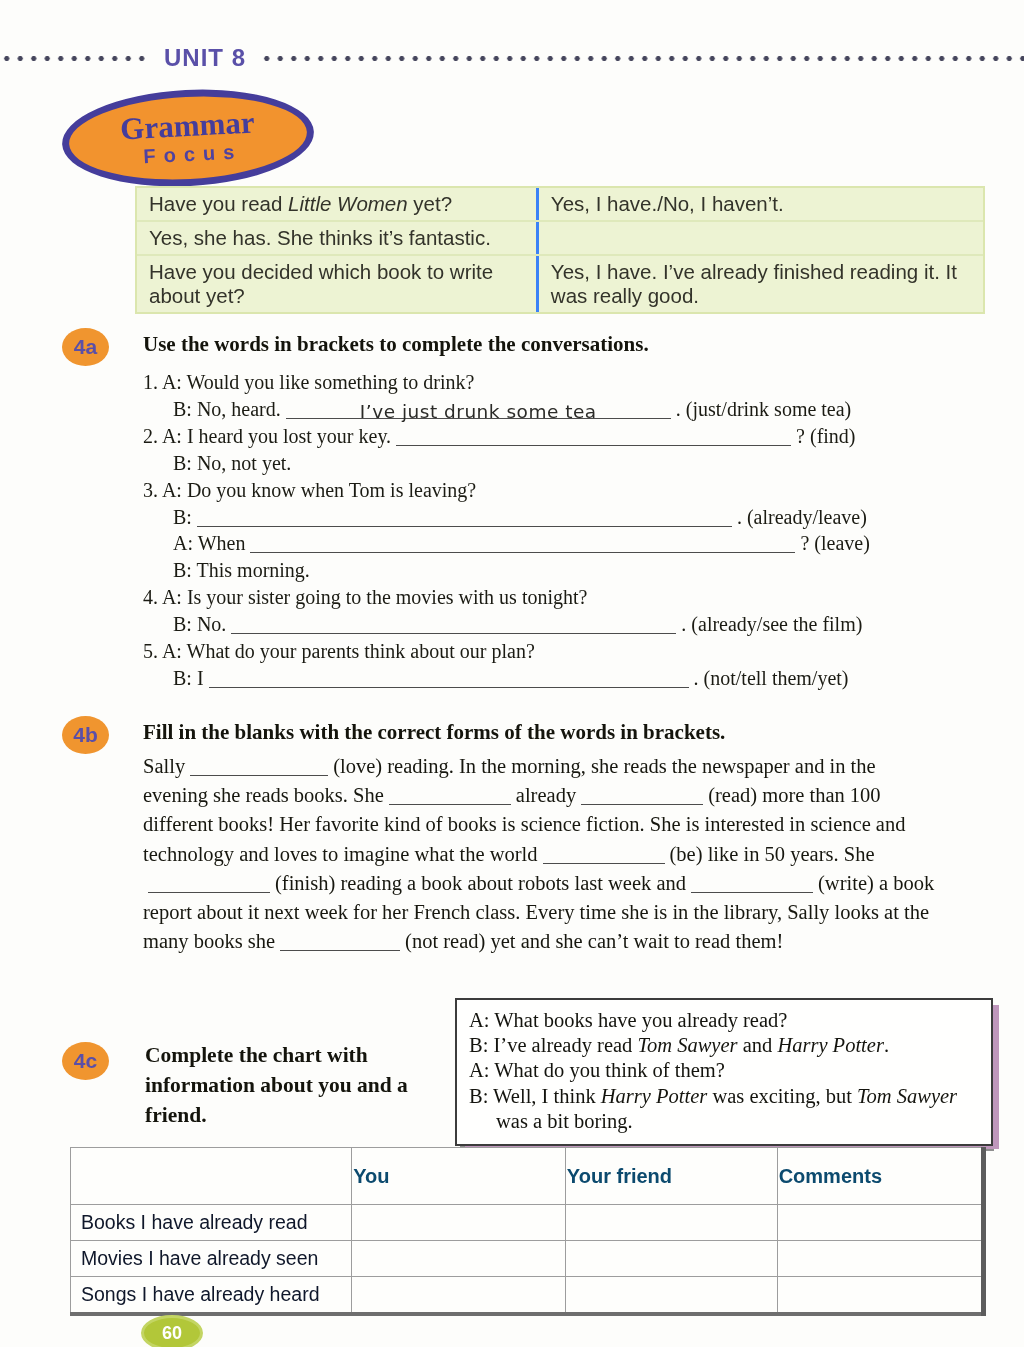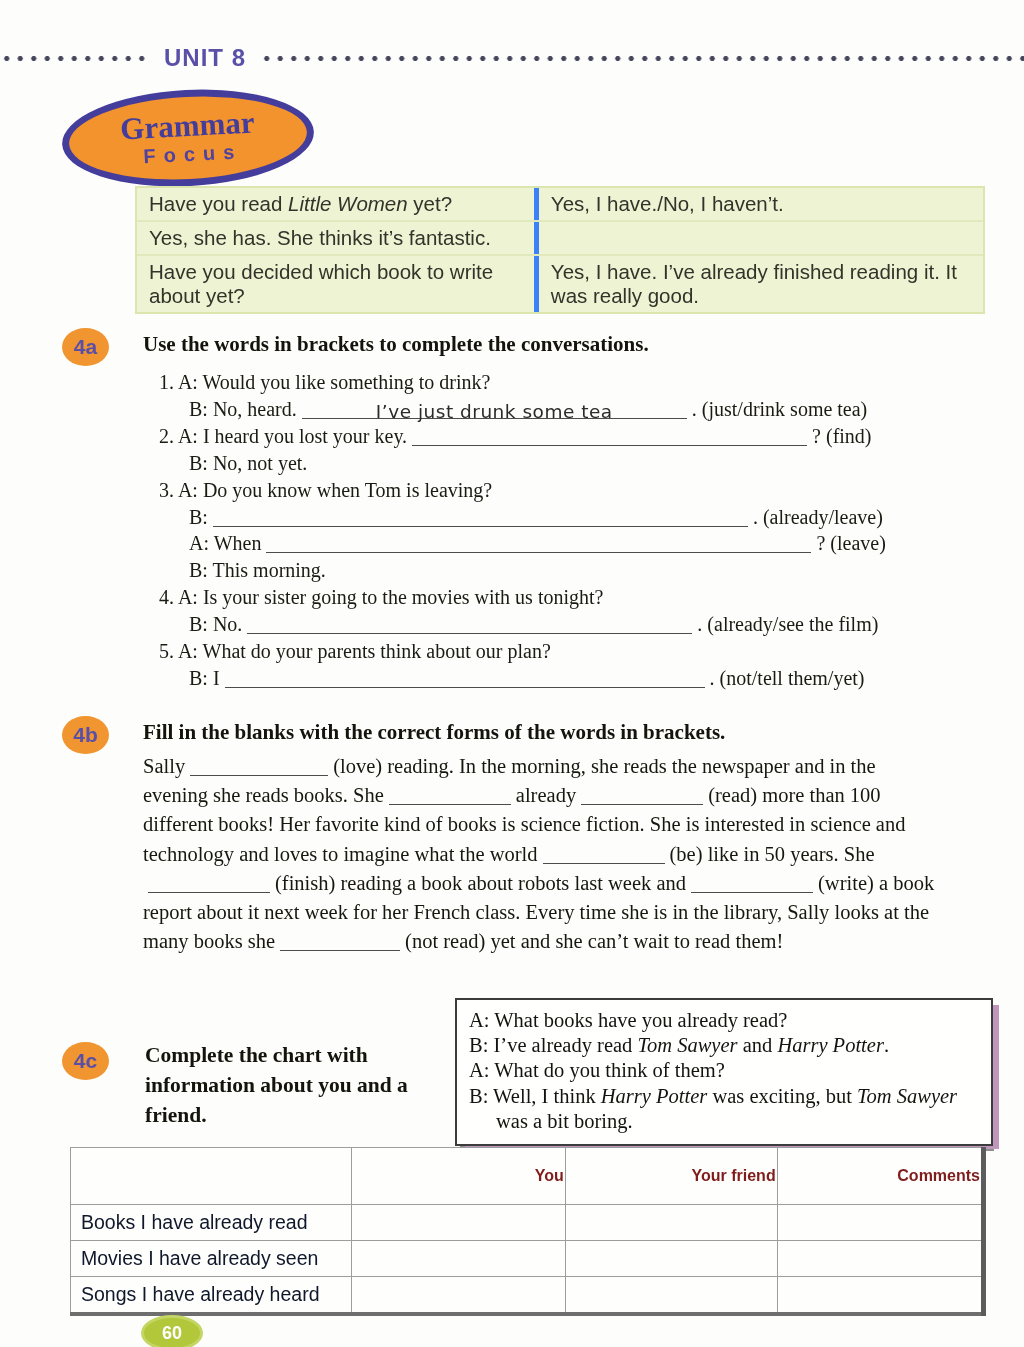--- a/index.html
+++ b/index.html
@@ -20,33 +20,33 @@
            display:flex;flex-direction:column;align-items:center;justify-content:center;}
   .gf-oval .l1{font-family:"Liberation Serif",serif;font-weight:bold;font-size:31px;color:#453d9b;line-height:32px;}
   .gf-oval .l2{font-family:"Liberation Sans",sans-serif;font-weight:bold;font-size:20px;color:#4f42a0;letter-spacing:8px;line-height:24px;margin-left:8px;}
 
   
   .gf-table{position:absolute;left:135px;top:186px;width:846px;background:#edf3d3;
             border:2px solid #dbe6ae;font-family:"Liberation Sans",sans-serif;font-size:20.5px;color:#33332a;}
   .gf-row{display:grid;grid-template-columns:47.5% 52.5%;}
   .gf-row + .gf-row{border-top:2px solid #dfe9bb;}
   .gf-row > div{padding:4px 12px;line-height:24px;}
-  .gf-row > div:first-child{border-right:5px solid #3b82f6;}
+  .gf-row > div:first-child{border-right:3px solid #3b82f6;}
 
   
   .badge{position:absolute;width:47px;height:38px;border-radius:50%;background:#f0952f;
          display:flex;align-items:center;justify-content:center;
          font-family:"Liberation Sans",sans-serif;font-weight:bold;font-size:21px;color:#5a4fa8;}
 
   
   .sec-title{position:absolute;left:143px;font-weight:bold;font-size:21px;color:#14140c;}
 
   
   .ex-list{position:absolute;left:143px;top:369px;width:800px;font-size:20px;line-height:26.9px;color:#1b1b13;}
-  .ex-line{white-space:nowrap;margin-left:16px;}
+  .ex-line{white-space:nowrap;}
   .ex-line.ind{padding-left:30px;}
   .blank{display:inline-block;border-bottom:1.5px solid #4c4c4c;height:19px;vertical-align:-3px;
          margin:0 5px;text-align:center;}
   .answer{font-family:"DejaVu Sans",sans-serif;font-size:18.5px;color:#2b2b28;letter-spacing:.5px;
           display:inline-block;transform:translateY(-1px);}
 
   
   .fill-par{position:absolute;left:143px;top:752px;width:792px;font-size:20.5px;line-height:29.2px;color:#17170f;}
   .fill-par .blank{height:18px;}
 
@@ -55,21 +55,21 @@
   .dialog{position:absolute;left:455px;top:998px;width:538px;box-sizing:border-box;background:#fffffe;
           border:2px solid #3c3c3c;box-shadow:8px 5px 0 -2px #bf97bc, 3px 7px 0 -2px #8f8f8f;
           padding:8px 12px 10px 12px;font-size:20.5px;line-height:25.2px;color:#14140e;}
   .dialog .dl{padding-left:27px;text-indent:-27px;}
 
   
   .chart-table{position:absolute;left:70px;top:1147px;width:916px;border-collapse:collapse;table-layout:fixed;
                font-family:"Liberation Sans",sans-serif;background:#fefefc;}
   .chart-table td,.chart-table th{border:1px solid #9d9d9d;}
   .chart-table{border-right:5px solid #5c5c5c;border-bottom:4px solid #6e6e6e;border-top:1px solid #9d9d9d;border-left:1px solid #9d9d9d;}
-  .chart-table th{height:54px;font-size:16px;color:#7f1d1d;font-weight:bold;text-align:right;}
+  .chart-table th{height:54px;font-size:20px;color:#0c4a6e;font-weight:bold;text-align:left;}
   .chart-table td{height:33px;font-size:19.5px;color:#0f172a;padding-left:10px;}
   .col-label{width:30.8%;} .col-you{width:23.4%;} .col-friend{width:23.2%;} .col-comm{width:22.6%;}
 
   
   .page-badge{position:absolute;left:141px;top:1315px;width:56px;height:30px;border-radius:50%;
               background:#b2c739;border:3px solid #c3d563;display:flex;align-items:center;justify-content:center;
               font-family:"Liberation Sans",sans-serif;font-weight:bold;font-size:18px;color:#ffffff;}
 </style>
 </head>
 <body>

